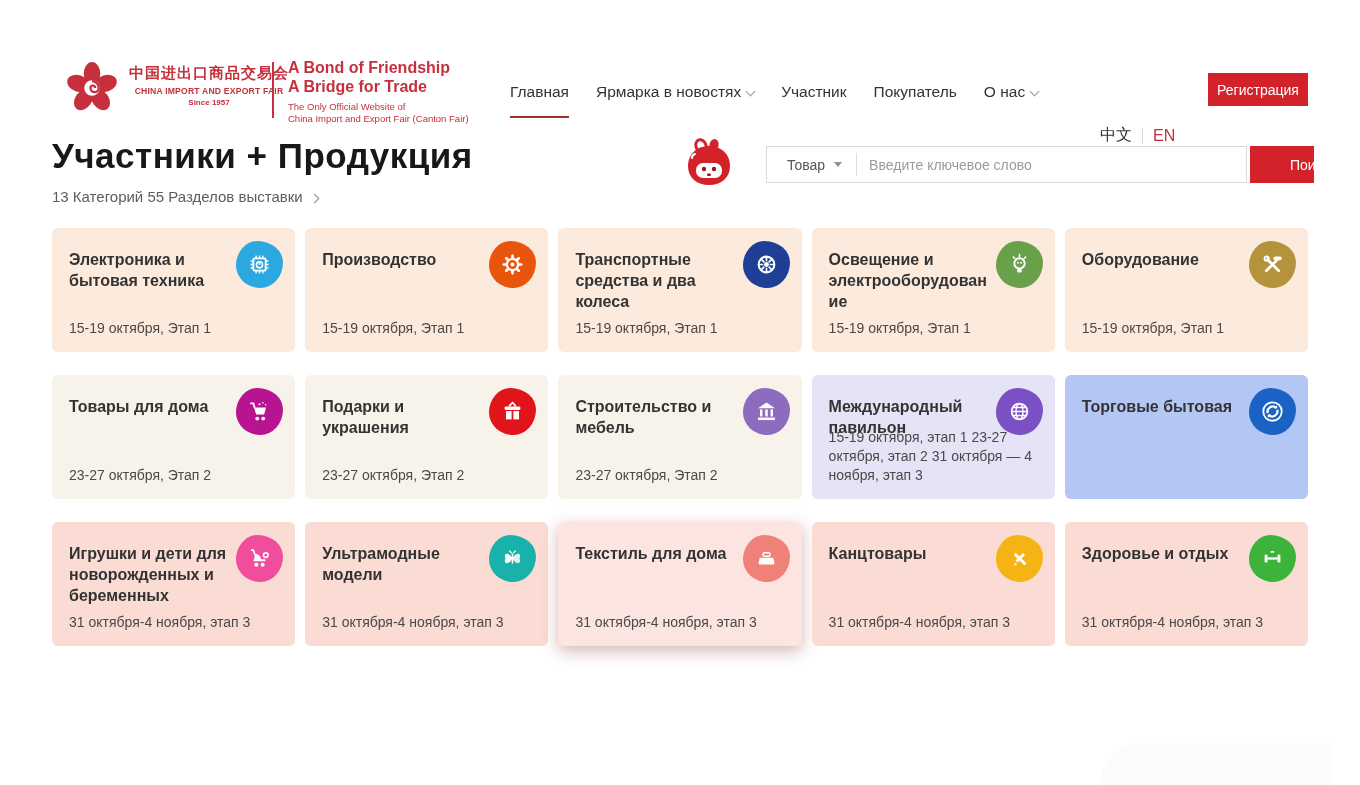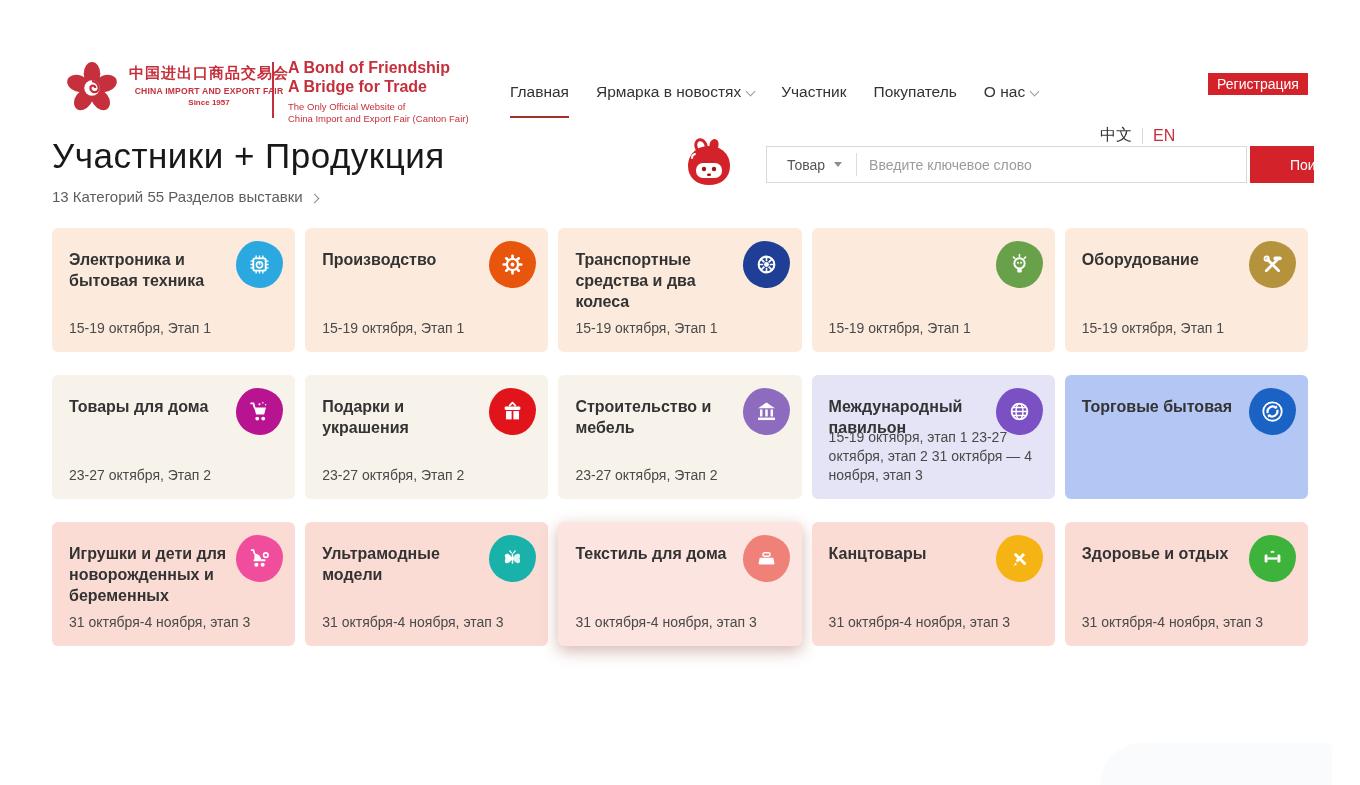--- a/index.html
+++ b/index.html
@@ -21,24 +21,24 @@
   .nav { position:absolute; left:510px; top:83px; display:flex; gap:27px; align-items:flex-start; }
   .nav-item { font-size:15.5px; color:#333; cursor:pointer; padding-bottom:17px; white-space:nowrap; }
   .nav-item.active { border-bottom:2px solid #a03028; padding-bottom:15px; }
   .caret { display:inline-block; width:7px; height:7px; border-right:1.5px solid #9a9a9a; border-bottom:1.5px solid #9a9a9a; transform:rotate(45deg); margin-left:6px; margin-bottom:2px; }
 
   .lang { position:absolute; left:1100px; top:81px; display:flex; align-items:center; font-size:16px;margin-top:44px; }
   .lang-zh { color:#333; cursor:pointer; }
   .lang-sep { width:1px; height:16px; background:#d8d8d8; margin:0 10px; }
   .lang-en { color:#c5303c; cursor:pointer; }
 
-  .register-btn { position:absolute; left:1208px; top:73px; width:100px; height:22px; background:#d3222a; color:#fff; font-size:14px; border:none; border-radius:0; cursor:pointer; font-family:"Liberation Sans",sans-serif; }
+  .register-btn { position:absolute; left:1208px; top:73px; width:100px; height:33px; background:#d3222a; color:#fff; font-size:14px; border:none; border-radius:0; cursor:pointer; font-family:"Liberation Sans",sans-serif; }
 
   
-  .hero-title { position:absolute; left:52px; top:136px; font-size:35px; font-weight:normal; color:#181818; letter-spacing:.5px; }
+  .hero-title { position:absolute; left:52px; top:136px; font-size:35px; font-weight:bold; color:#181818; letter-spacing:.5px; }
   .hero-sub { position:absolute; left:52px; top:188px; font-size:15px; color:#5d5d5d; cursor:pointer; }
   .sub-chevron { display:inline-block; width:7px; height:7px; border-right:1.6px solid #8a8a8a; border-bottom:1.6px solid #8a8a8a; transform:rotate(-45deg); margin-left:8px; }
 
   .mascot { position:absolute; left:684px; top:138px; width:50px; height:50px; }
 
   .search-wrap { position:absolute; left:766px; top:146px; display:flex; height:37px; }
   .search-bar { display:flex; align-items:center; width:481px; height:37px; background:#fff; border:1px solid #d9d9d9; }
   .search-select { display:flex; align-items:center; gap:9px; padding:0 14px 0 20px; cursor:pointer; }
   .search-select-label { font-size:14px; color:#555; }
   .select-caret { width:0; height:0; border-left:4.5px solid transparent; border-right:4.5px solid transparent; border-top:5.5px solid #8f8f8f; }
@@ -165,20 +165,21 @@
         <svg viewBox="0 0 24 24">
             <circle cx="12" cy="12" r="7" fill="none" stroke="#fff" stroke-width="1.8"></circle>
             <circle cx="12" cy="12" r="2.2" fill="#fff"></circle>
             <path stroke="#fff" stroke-width="1.5" d="M12 5v4.2 M12 14.8V19 M5 12h4.2 M14.8 12H19 M7.2 7.2l2.9 2.9 M13.9 13.9l2.9 2.9 M16.8 7.2l-2.9 2.9 M10.1 13.9l-2.9 2.9"></path>
           </svg>
       </div>
       <div class="card-date">15-19 октября, Этап 1</div>
     </div>
 
     <div class="card" style="background:#fceadd">
+      <div class="card-title">Освещение и электрооборудование</div>
       <div class="icon-blob" style="background:#69a14b">
         <svg viewBox="0 0 24 24">
             <circle cx="12" cy="11" r="4.6" fill="none" stroke="#fff" stroke-width="1.7"></circle>
             <rect x="10" y="15.8" width="4" height="3.4" rx="1.2" fill="#fff"></rect>
             <path stroke="#fff" stroke-width="1.4" stroke-linecap="round" d="M12 3.2v1.6 M6.6 5.4l1.1 1.1 M17.4 5.4l-1.1 1.1"></path>
             <circle cx="10.6" cy="10.4" r=".9" fill="#fff"></circle>
             <circle cx="13.4" cy="10.4" r=".9" fill="#fff"></circle>
           </svg>
       </div>
       <div class="card-date">15-19 октября, Этап 1</div>

